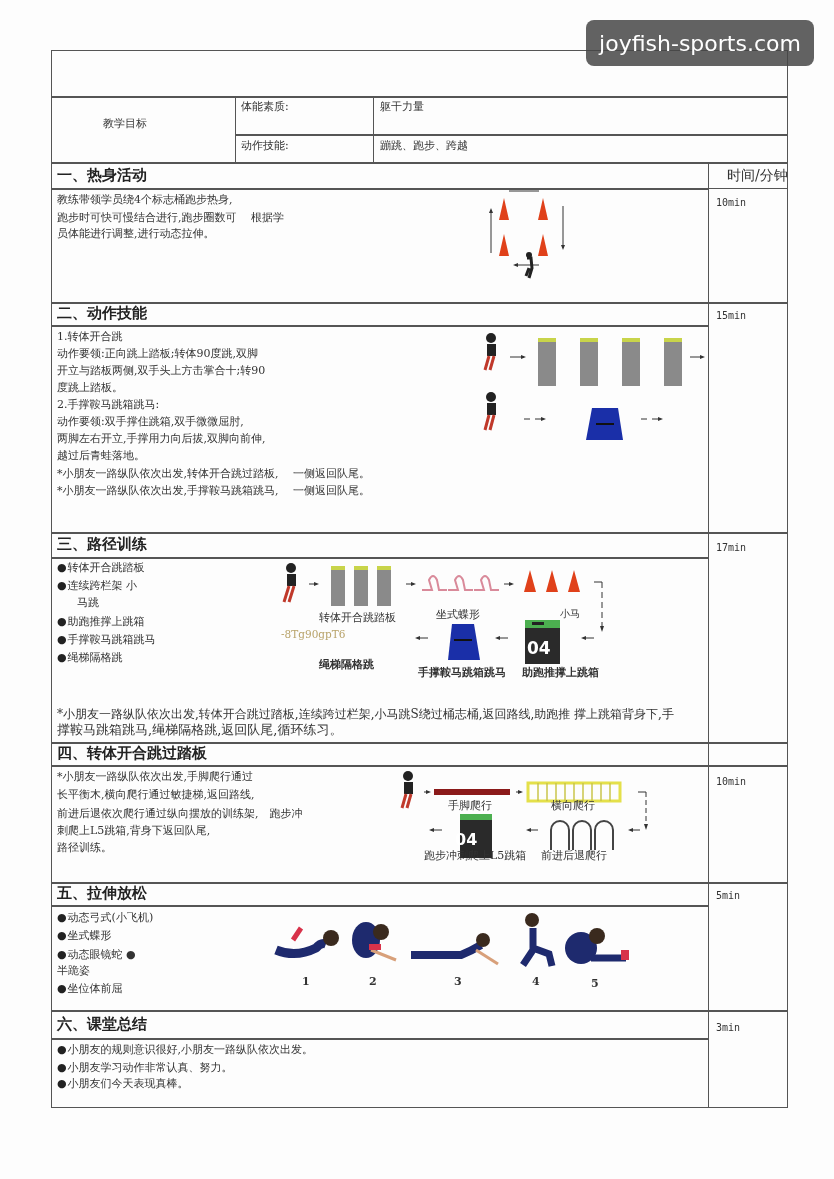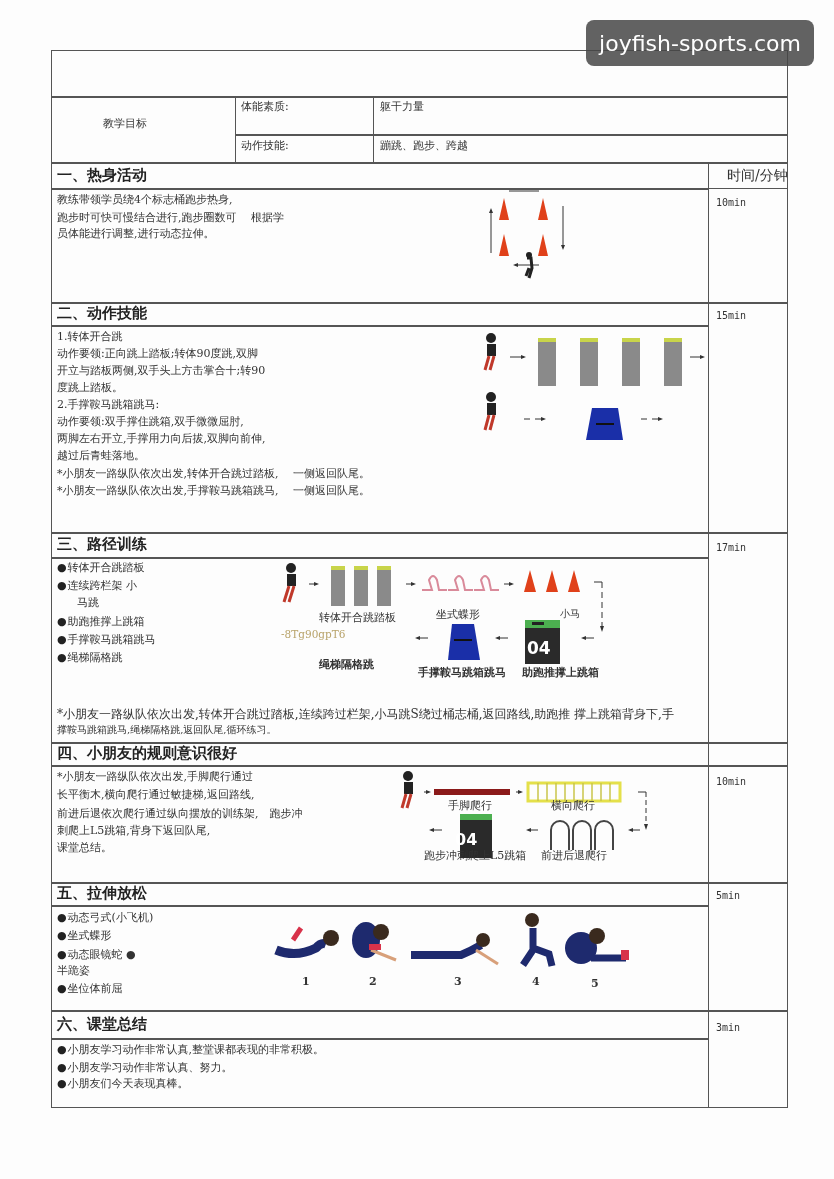--- a/index.html
+++ b/index.html
@@ -175,31 +175,31 @@
   <div class="label-c" style="left:268px;top:560px;font-size:11px">转体开合跳踏板</div>
   <div class="label-c" style="left:385px;top:557px;font-size:11px">坐式蝶形</div>
   <div class="label-c" style="left:509px;top:557px;font-size:10px">小马</div>
   <div class="label-c" style="left:230px;top:578px;color:#b8a36a;font-size:10.5px">-8Tg90gpT6</div>
   <div class="label-c" style="left:476px;top:588px;color:#fff;font-size:17px;font-weight:bold;font-family:'DejaVu Sans',sans-serif">04</div>
   <div class="label-c" style="left:268px;top:607px;font-size:11px;font-weight:bold">绳梯隔格跳</div>
   <div class="label-c" style="left:367px;top:615px;font-size:11px;font-weight:bold">手撑鞍马跳箱跳马</div>
   <div class="label-c" style="left:471px;top:615px;font-size:11px;font-weight:bold">助跑推撑上跳箱</div>
 
   <div class="txt" style="left:6px;top:656px;font-size:12px">*小朋友一路纵队依次出发,转体开合跳过踏板,连续跨过栏架,小马跳S绕过桶志桶,返回路线,助跑推 撑上跳箱背身下,手</div>
-  <div class="txt" style="left:6px;top:672px;font-size:10px">撑鞍马跳箱跳马,绳梯隔格跳,返回队尾,循环练习。</div>
+  <div class="txt" style="left:6px;top:672px;font-size:13px">撑鞍马跳箱跳马,绳梯隔格跳,返回队尾,循环练习。</div>
   <div class="line-h" style="left:0;top:692px;width:736px;height:2px"></div>
 
-  <div class="txt sec" style="left:6px;top:695px">四、小朋友的规则意识很好</div>
+  <div class="txt sec" style="left:6px;top:695px">四、转体开合跳过踏板</div>
   <div class="line-h" style="left:0;top:715px;width:736px;height:2px"></div>
   <div class="txt time" style="left:665px;top:724px">10min</div>
   <div class="txt" style="left:6px;top:719px">*小朋友一路纵队依次出发,手脚爬行通过</div>
   <div class="txt" style="left:6px;top:737px">长平衡木,横向爬行通过敏捷梯,返回路线,</div>
   <div class="txt" style="left:6px;top:756px">前进后退依次爬行通过纵向摆放的训练架,　跑步冲</div>
   <div class="txt" style="left:6px;top:773px">刺爬上L5跳箱,背身下返回队尾,</div>
-  <div class="txt" style="left:6px;top:790px">课堂总结。</div>
+  <div class="txt" style="left:6px;top:790px">路径训练。</div>
   <svg style="left:345px;top:720px" width="260" height="100" viewBox="0 0 260 100">
     <circle cx="12" cy="6" r="5" fill="#222"></circle>
     <path d="M8,12 h9 v12 h-9 z" fill="#222"></path>
     <path d="M10,24 L6,38 M15,24 L11,38" stroke="#c0392b" stroke-width="3"></path>
     <line x1="28" y1="22" x2="32" y2="22" stroke="#333"></line>
       <polygon points="35,22 30,20 30,24" fill="#333"></polygon>
     <rect x="38" y="19" width="76" height="6" fill="#8b1a1a"></rect>
     <line x1="120" y1="22" x2="124" y2="22" stroke="#333"></line>
       <polygon points="127,22 122,20 122,24" fill="#333"></polygon>
     <rect x="132" y="13" width="92" height="18" fill="none" stroke="#e4e04a" stroke-width="3"></rect>
@@ -269,16 +269,16 @@
   <div class="label-c" style="left:251px;top:925px;font-weight:bold;font-size:11px">1</div>
   <div class="label-c" style="left:318px;top:925px;font-weight:bold;font-size:11px">2</div>
   <div class="label-c" style="left:403px;top:925px;font-weight:bold;font-size:11px">3</div>
   <div class="label-c" style="left:481px;top:925px;font-weight:bold;font-size:11px">4</div>
   <div class="label-c" style="left:540px;top:927px;font-weight:bold;font-size:11px">5</div>
   <div class="line-h" style="left:0;top:960px;width:736px;height:2px"></div>
 
   <div class="txt sec" style="left:6px;top:966px">六、课堂总结</div>
   <div class="line-h" style="left:0;top:988px;width:657px;height:2px"></div>
   <div class="txt time" style="left:665px;top:970px">3min</div>
-  <div class="txt bul" style="left:6px;top:992px"><span>小朋友学习动作非常认真,整堂课都表现的非常积极。</span></div>
+  <div class="txt bul" style="left:6px;top:992px"><span>小朋友的规则意识很好,小朋友一路纵队依次出发。</span></div>
   <div class="txt bul" style="left:6px;top:1010px"><span>小朋友学习动作非常认真、努力。</span></div>
   <div class="txt bul" style="left:6px;top:1026px"><span>小朋友们今天表现真棒。</span></div>
 </div>
 
 </body></html>

